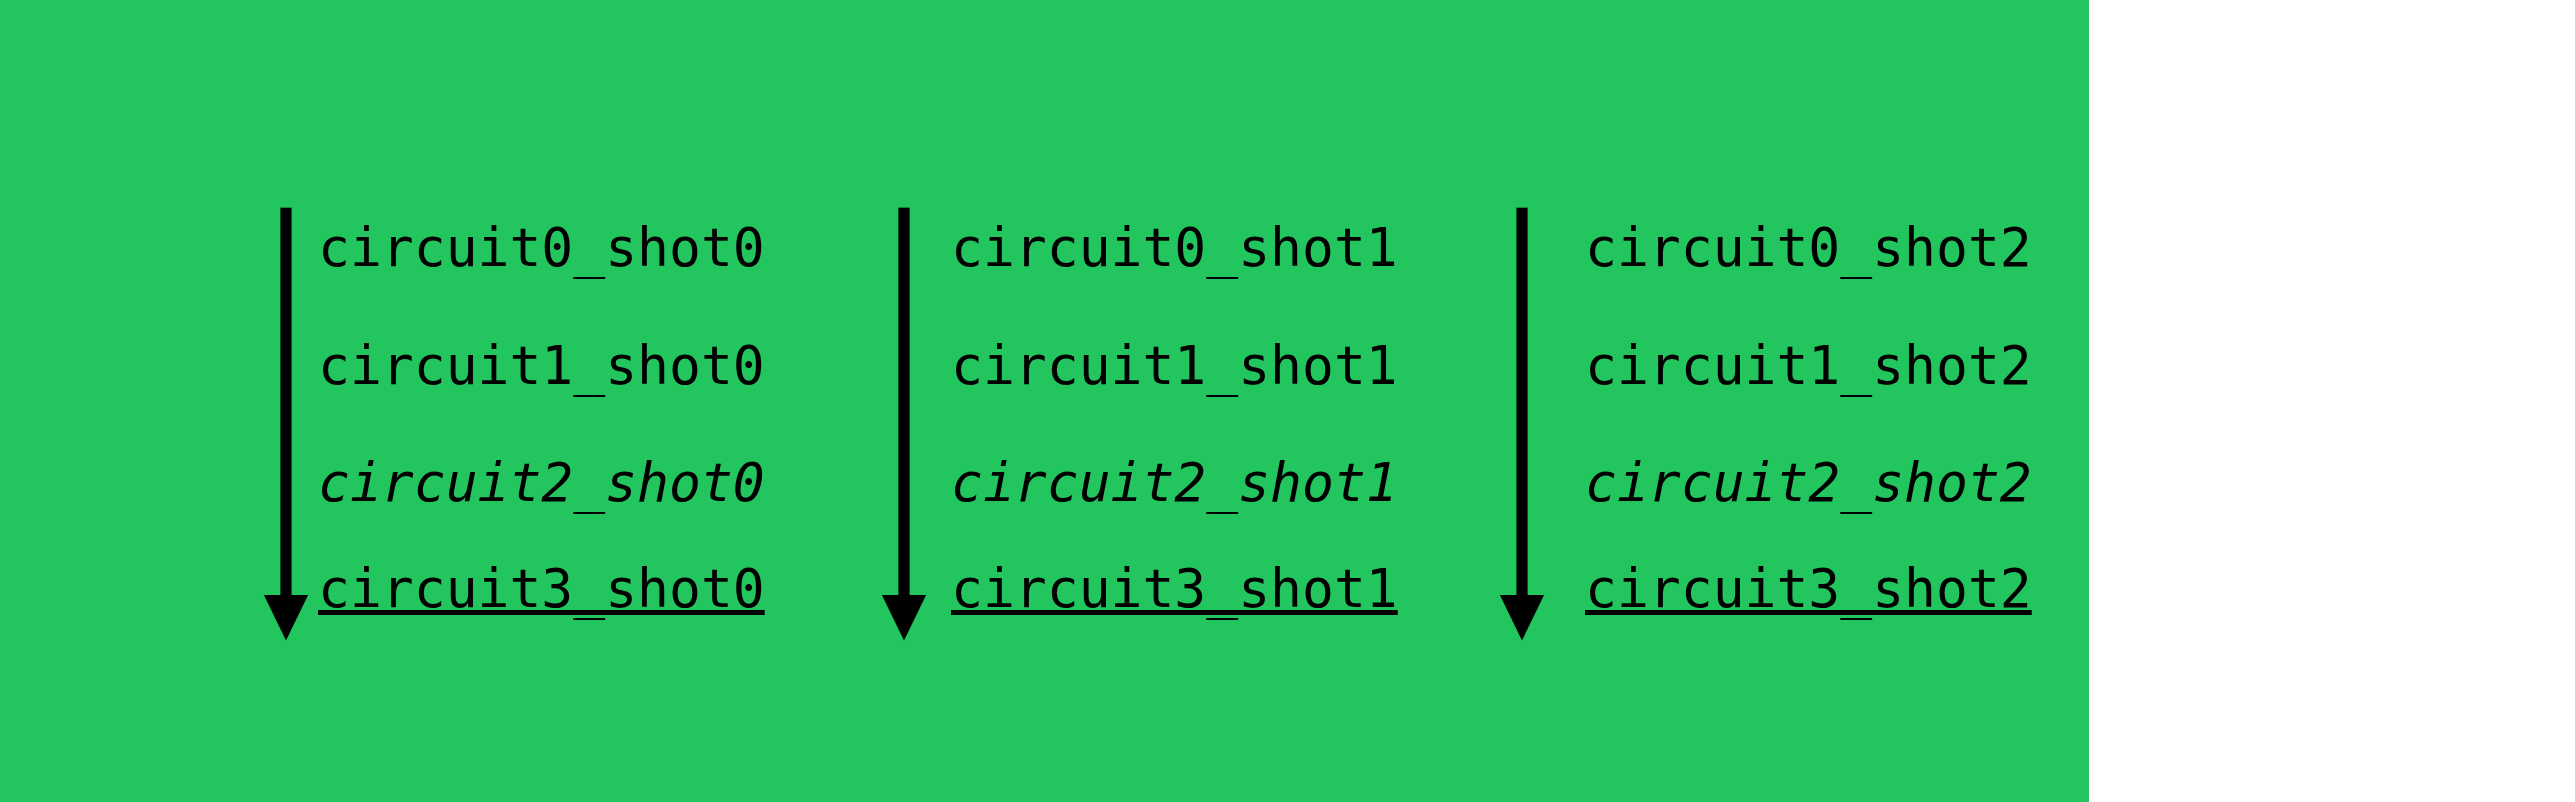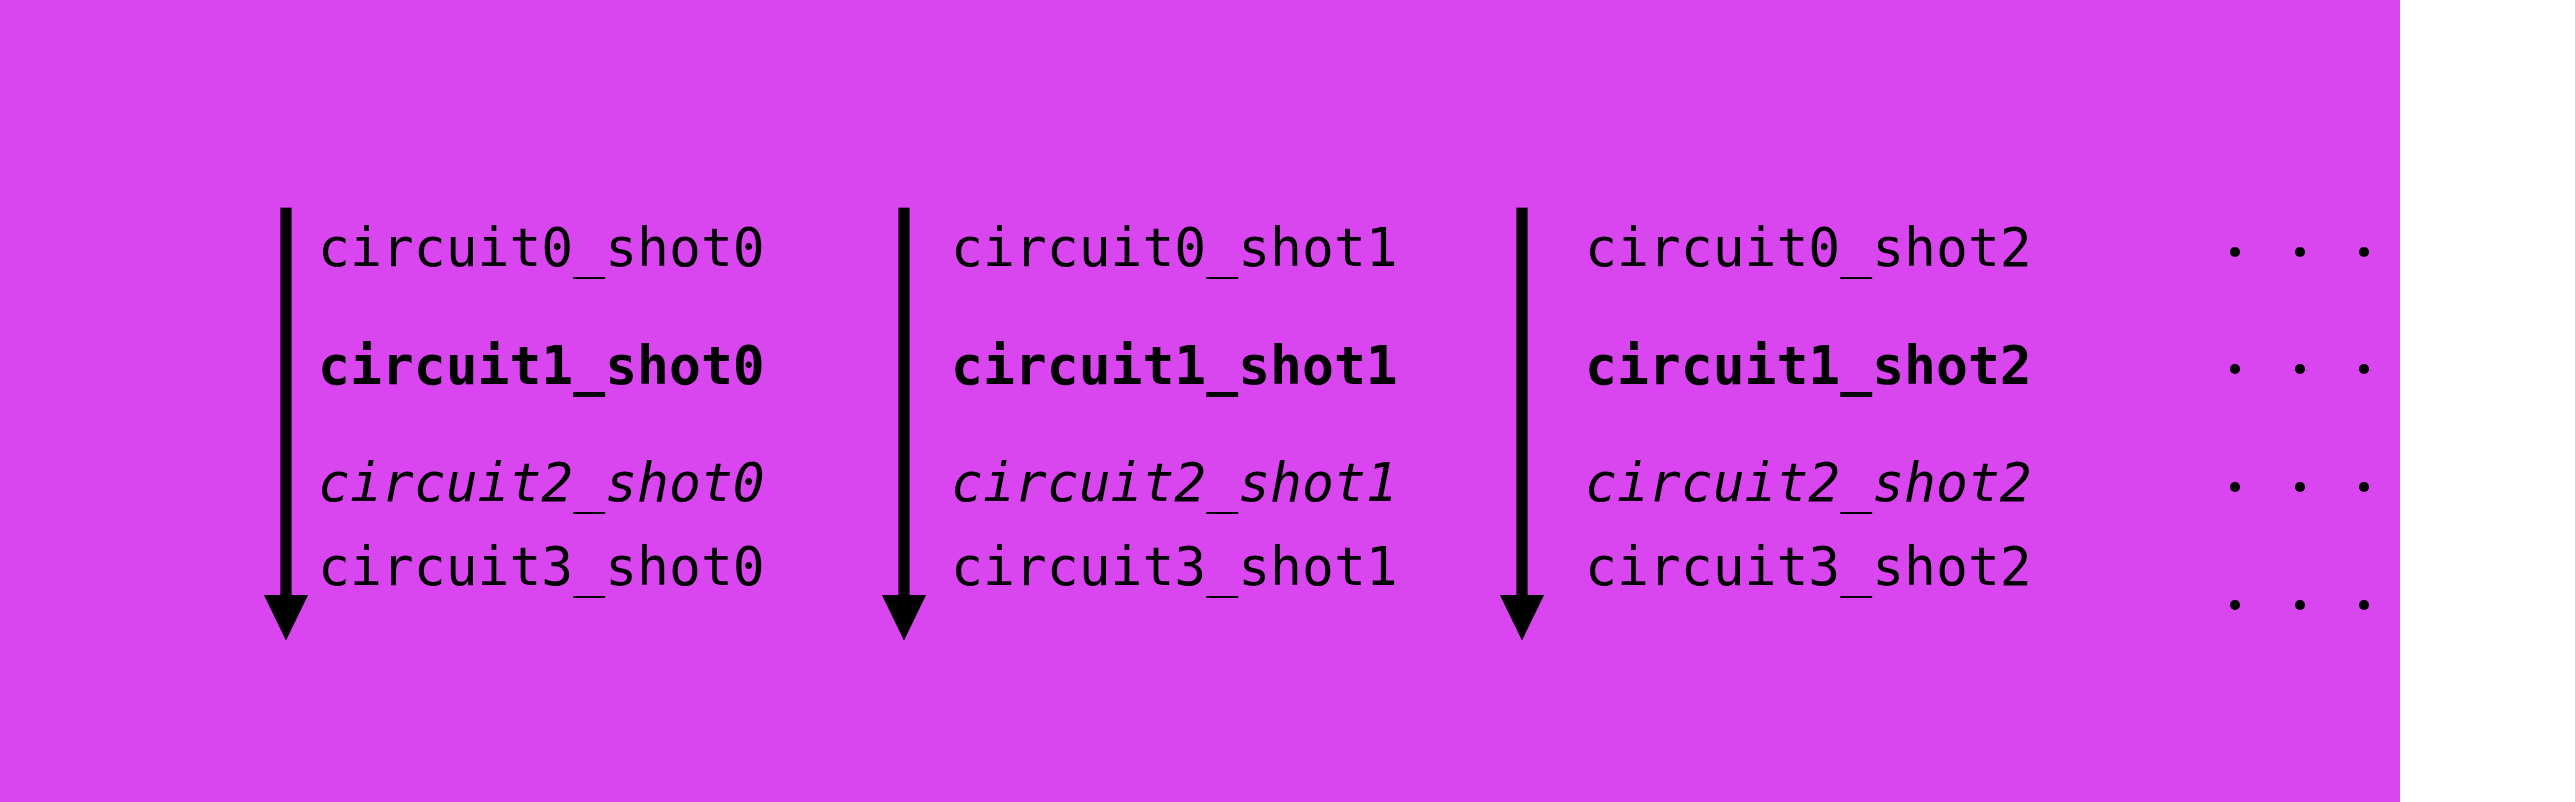--- a/index.html
+++ b/index.html
@@ -2,41 +2,41 @@
 <html style="font-size:8.5px"><head>
 <meta charset="utf-8">
 <style>
   html, body {
     margin: 0;
     padding: 0;
     background: #ffffff;
   }
   .canvas {
     position: relative;
-    width: 2400px;
+    width: 2089px;
     height: 803px;
-    background: #d946ef;
+    background: #22c55e;
     overflow: hidden;
   }
   .arrow {
     position: absolute;
     top: 205px;
   }
   .label {
     position: absolute;
     font-family: "DejaVu Sans Mono", monospace;
     font-size: 53px;
     line-height: 53px;
     color: #000000;
     white-space: pre;
   }
   .r0 { top: 221px; }
-  .r1 { top: 339px; font-weight: bold; }
+  .r1 { top: 339px; }
   .r2 { top: 456px; font-style: italic; }
-  .r3 { top: 540px; }
+  .r3 { top: 562px; text-decoration: underline; }
   .c0 { left: 318px; }
   .c1 { left: 951px; text-align: right; }
   .c2 { left: 1585px; }
   .dot {
     position: absolute;
     width: 9.6px;
     height: 9.6px;
     border-radius: 50%;
     background: #000000;
   }

